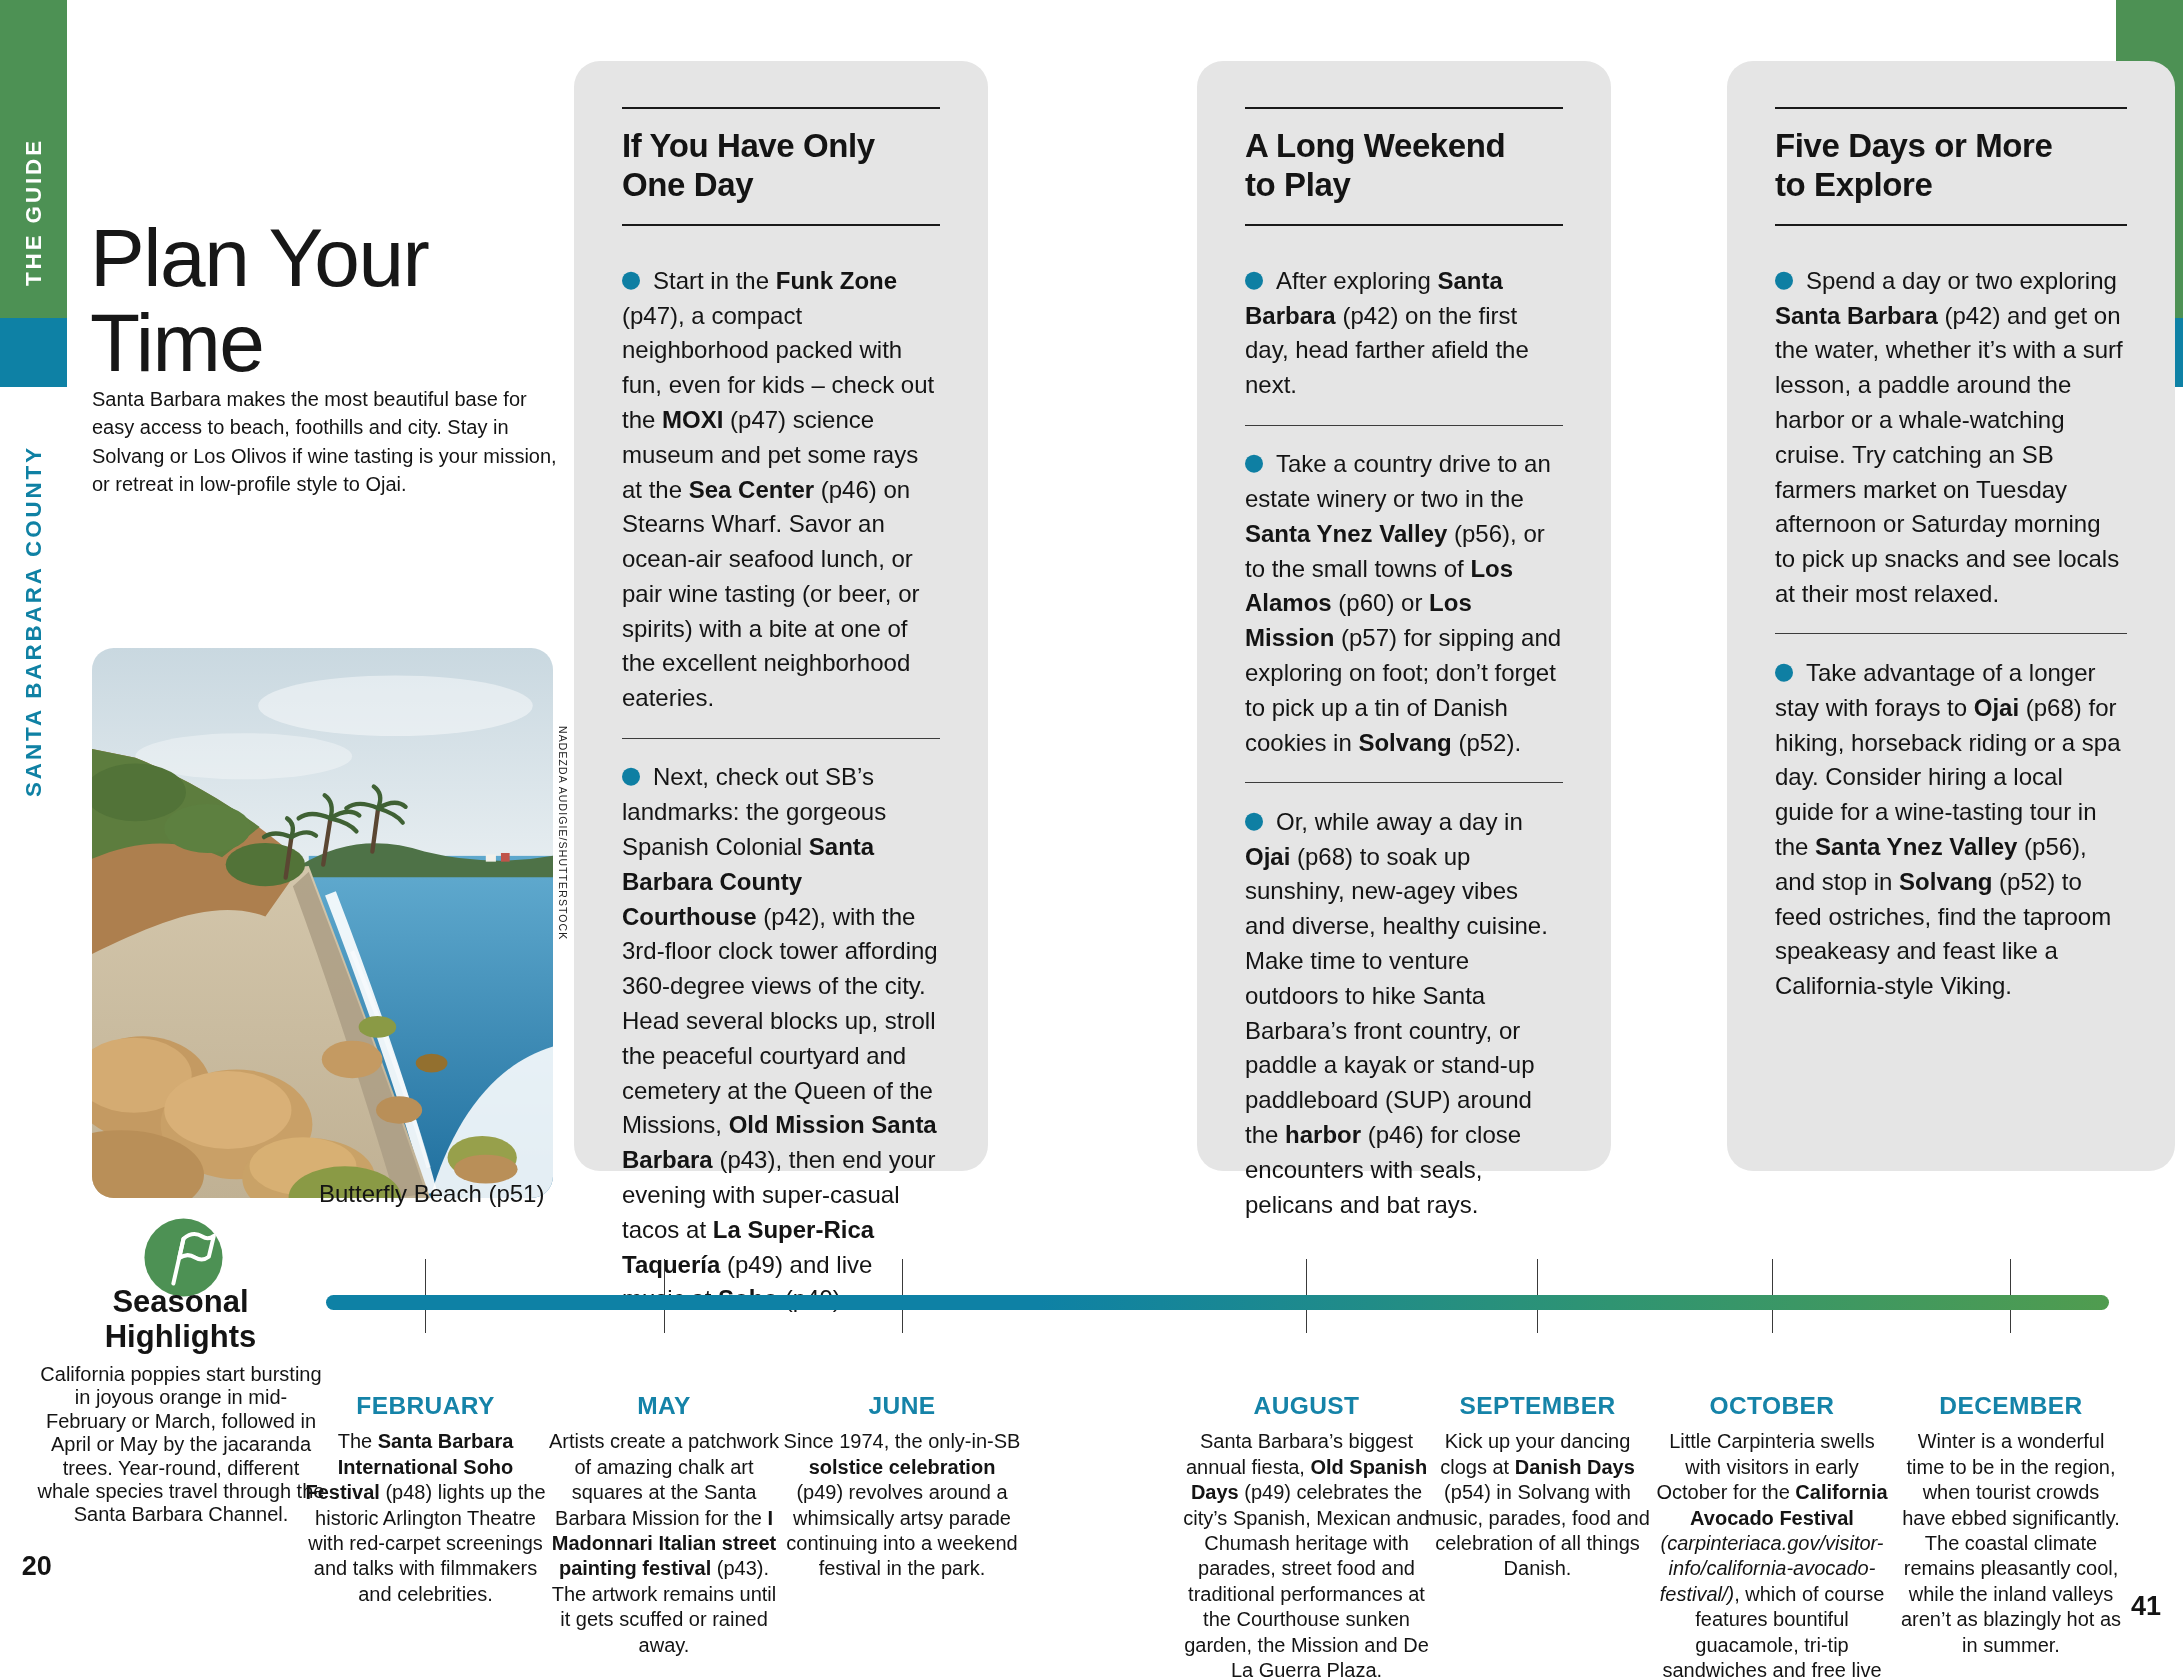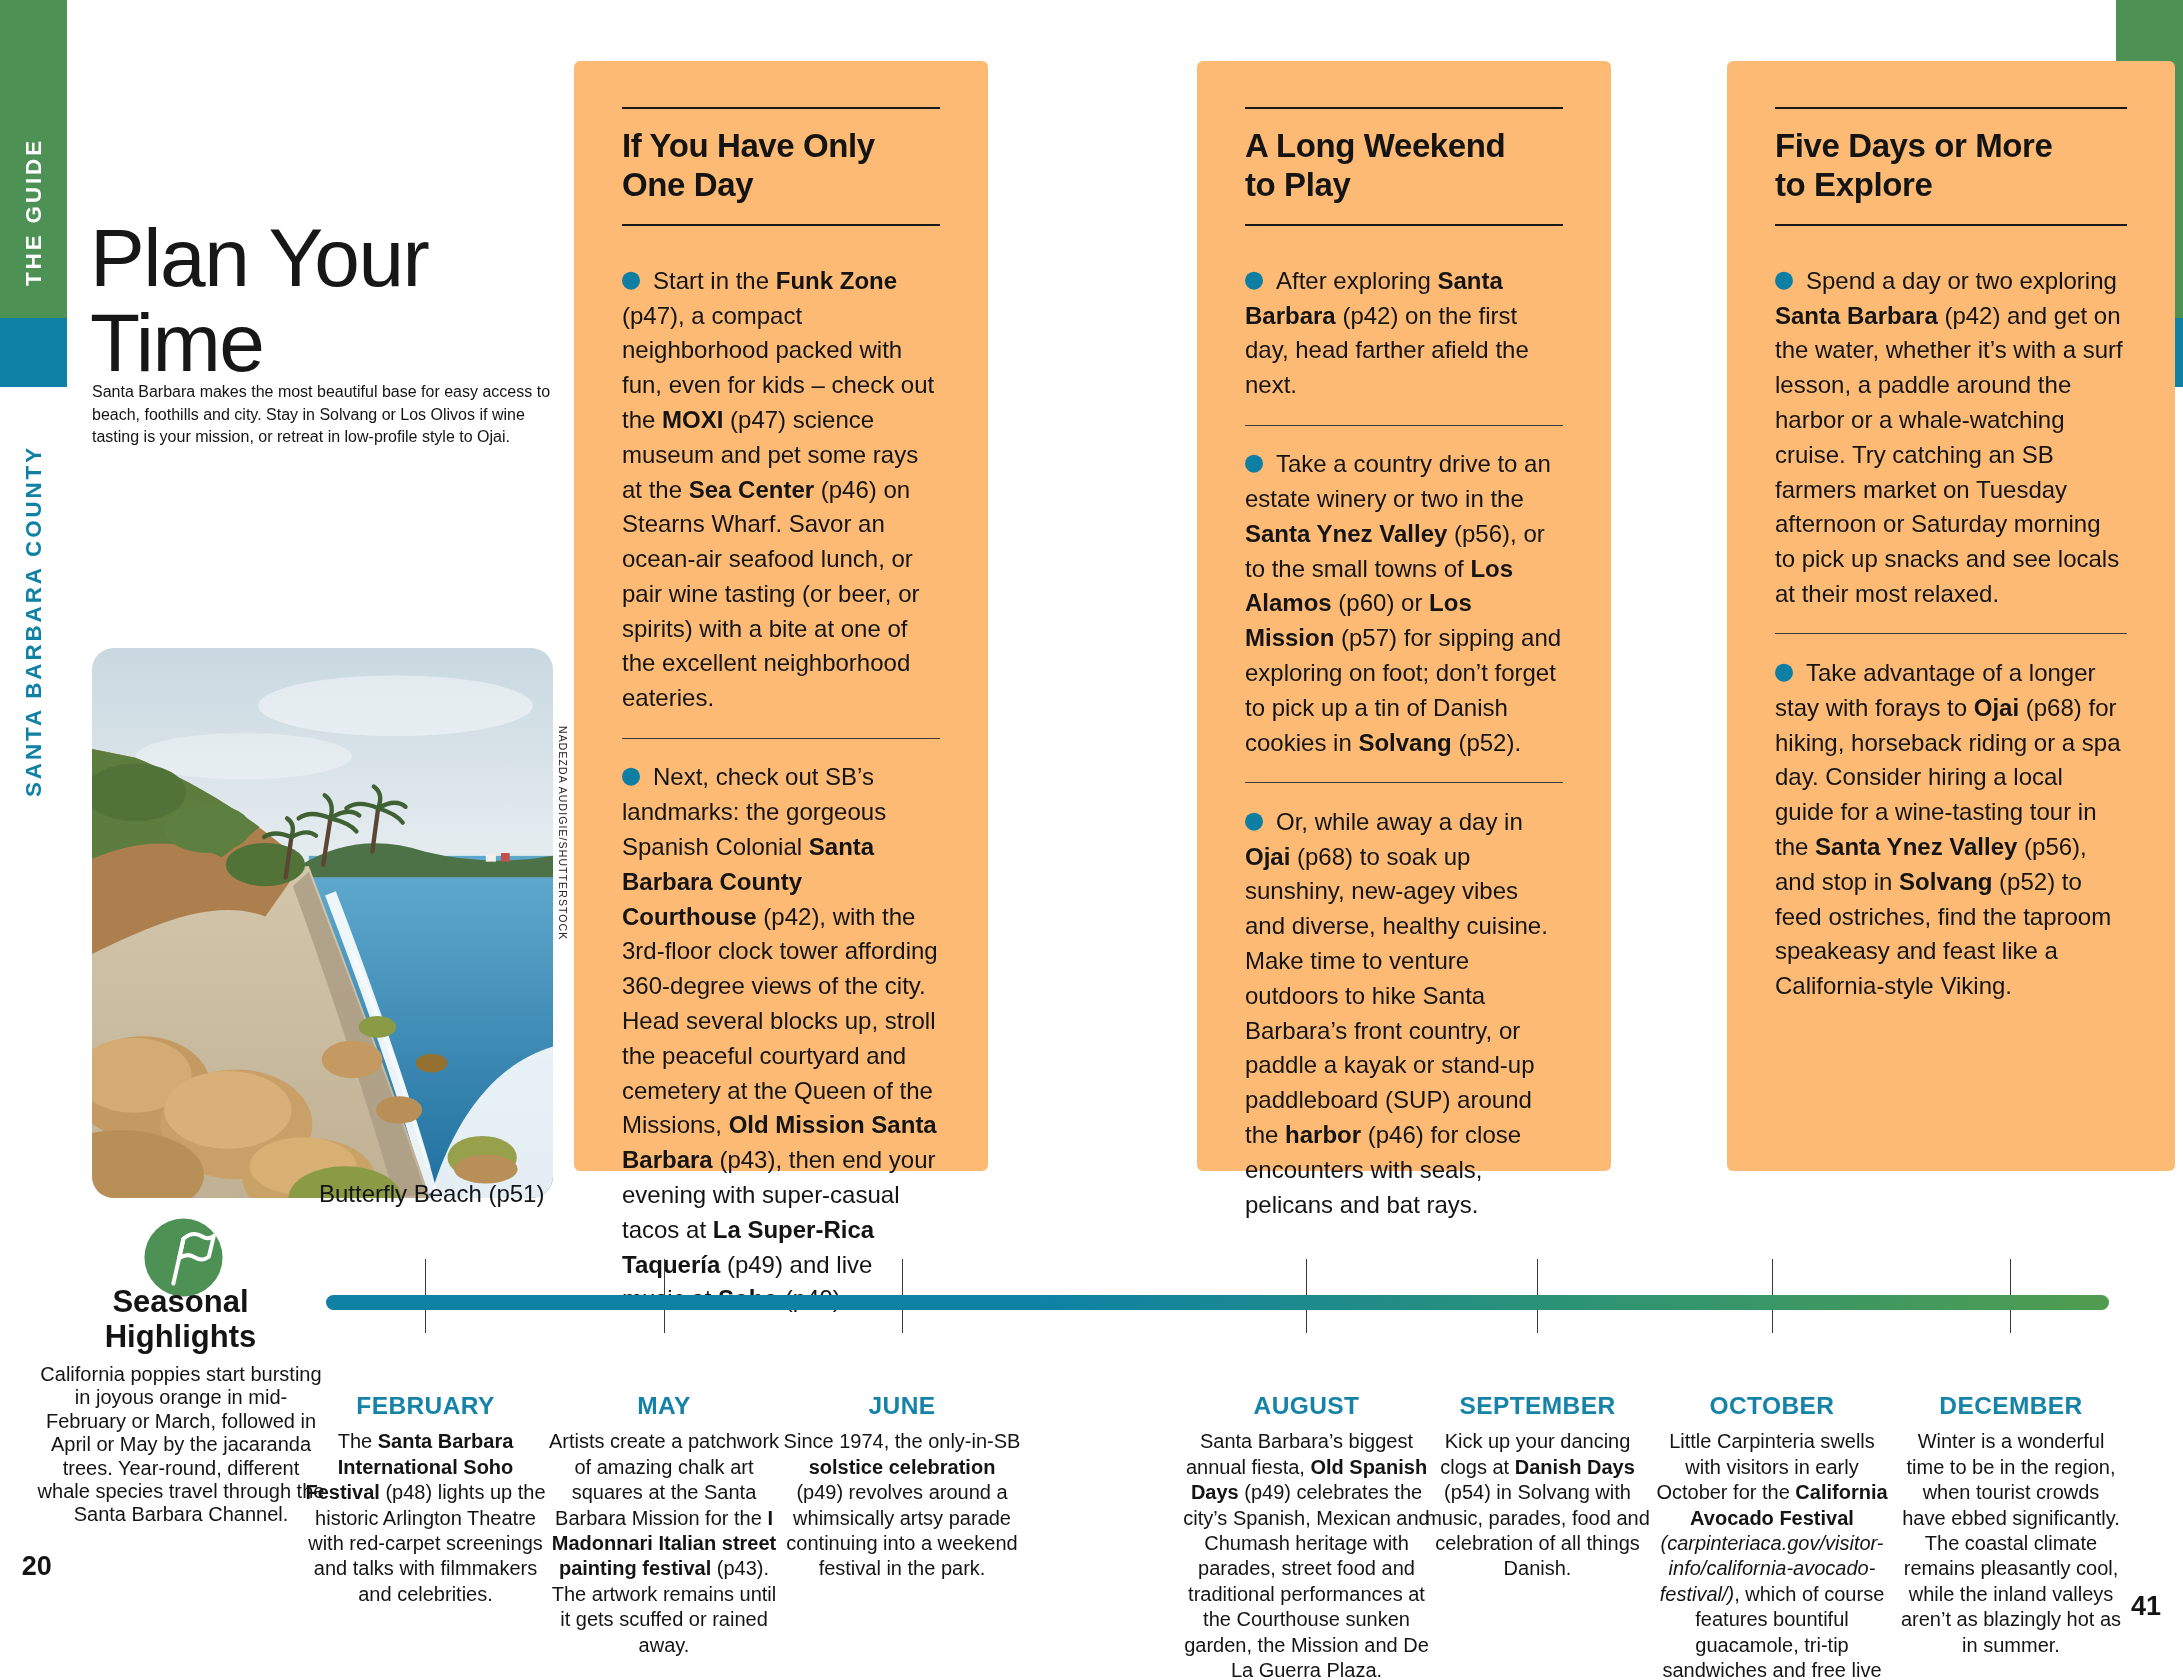--- a/index.html
+++ b/index.html
@@ -9,27 +9,27 @@
   .sb-green{position:absolute;width:67px;top:0;height:318px;background:#4d9154;}
   .sb-teal-block{position:absolute;width:67px;top:318px;height:69px;background:#0e81a5;}
   .sb-text{position:absolute;width:67px;display:flex;align-items:center;justify-content:center;}
   .sb-text span{font-weight:700;font-size:22.4px;letter-spacing:2.9px;writing-mode:vertical-rl;white-space:nowrap;}
   .sb-text.up span{transform:rotate(180deg);}
   .sb-guide span{color:#ffffff;}
   .sb-county span{color:#0f81a4;}
   
   .title{position:absolute;left:90px;top:160px;width:498px;font-size:82px;line-height:1.04;
          font-weight:500;letter-spacing:-1.4px;color:#171717;}
-  .intro{position:absolute;left:92px;top:365px;width:480px;font-size:16px;line-height:1.42;font-weight:500;}
+  .intro{position:absolute;left:92px;top:365px;width:480px;font-size:20px;line-height:1.42;font-weight:500;}
   .photo{position:absolute;left:92px;top:648px;width:461px;height:550px;border-radius:21.7px;overflow:hidden;}
   .credit{position:absolute;left:557px;top:726px;height:477px;font-size:10.5px;letter-spacing:1.1px;color:#222;
           writing-mode:vertical-rl;white-space:nowrap;}
   .caption{position:absolute;left:319px;top:1180px;font-size:24px;font-weight:400;}
   
-  .card{position:absolute;top:61px;height:1110px;background:#fdba74;border-radius:6px;
+  .card{position:absolute;top:61px;height:1110px;background:#e5e5e5;border-radius:26px;
         padding:0 48px;box-sizing:border-box;}
   .rule{border-top:2.2px solid #1a1a1a;height:0;}
   .rule.first{margin-top:46px;}
   .card h2{margin:18px 0 19.5px 0;font-size:33px;line-height:1.17;font-weight:700;letter-spacing:-0.4px;white-space:pre-line;}
   .card-body{margin-top:38px;font-size:24px;line-height:1.45;}
   .card-body p.bullet{margin:0;}
   .bullet-sep{border-top:1.4px solid #3c3c3c;height:0;margin:21.7px 0;}
   .dot{display:inline-block;width:18px;height:18px;border-radius:50%;background:#0e7fa3;
        margin-right:13px;transform:translateY(0.7px);}
   b{font-weight:700;margin-top:35px;}

